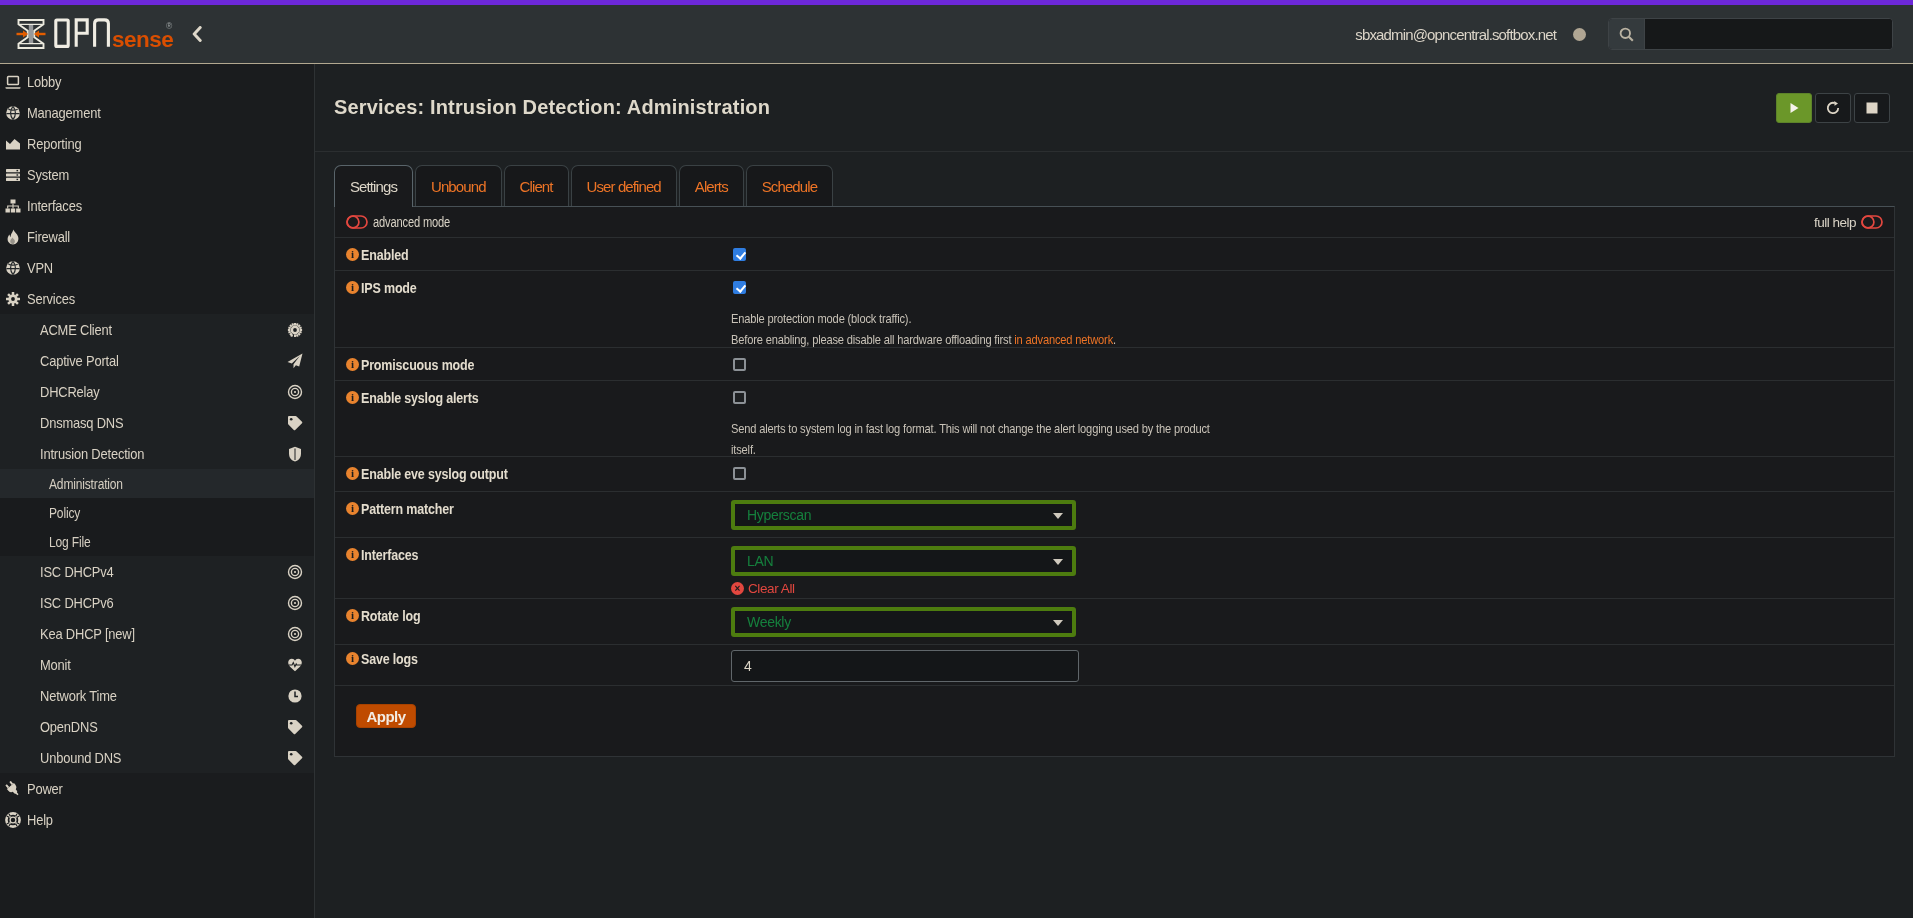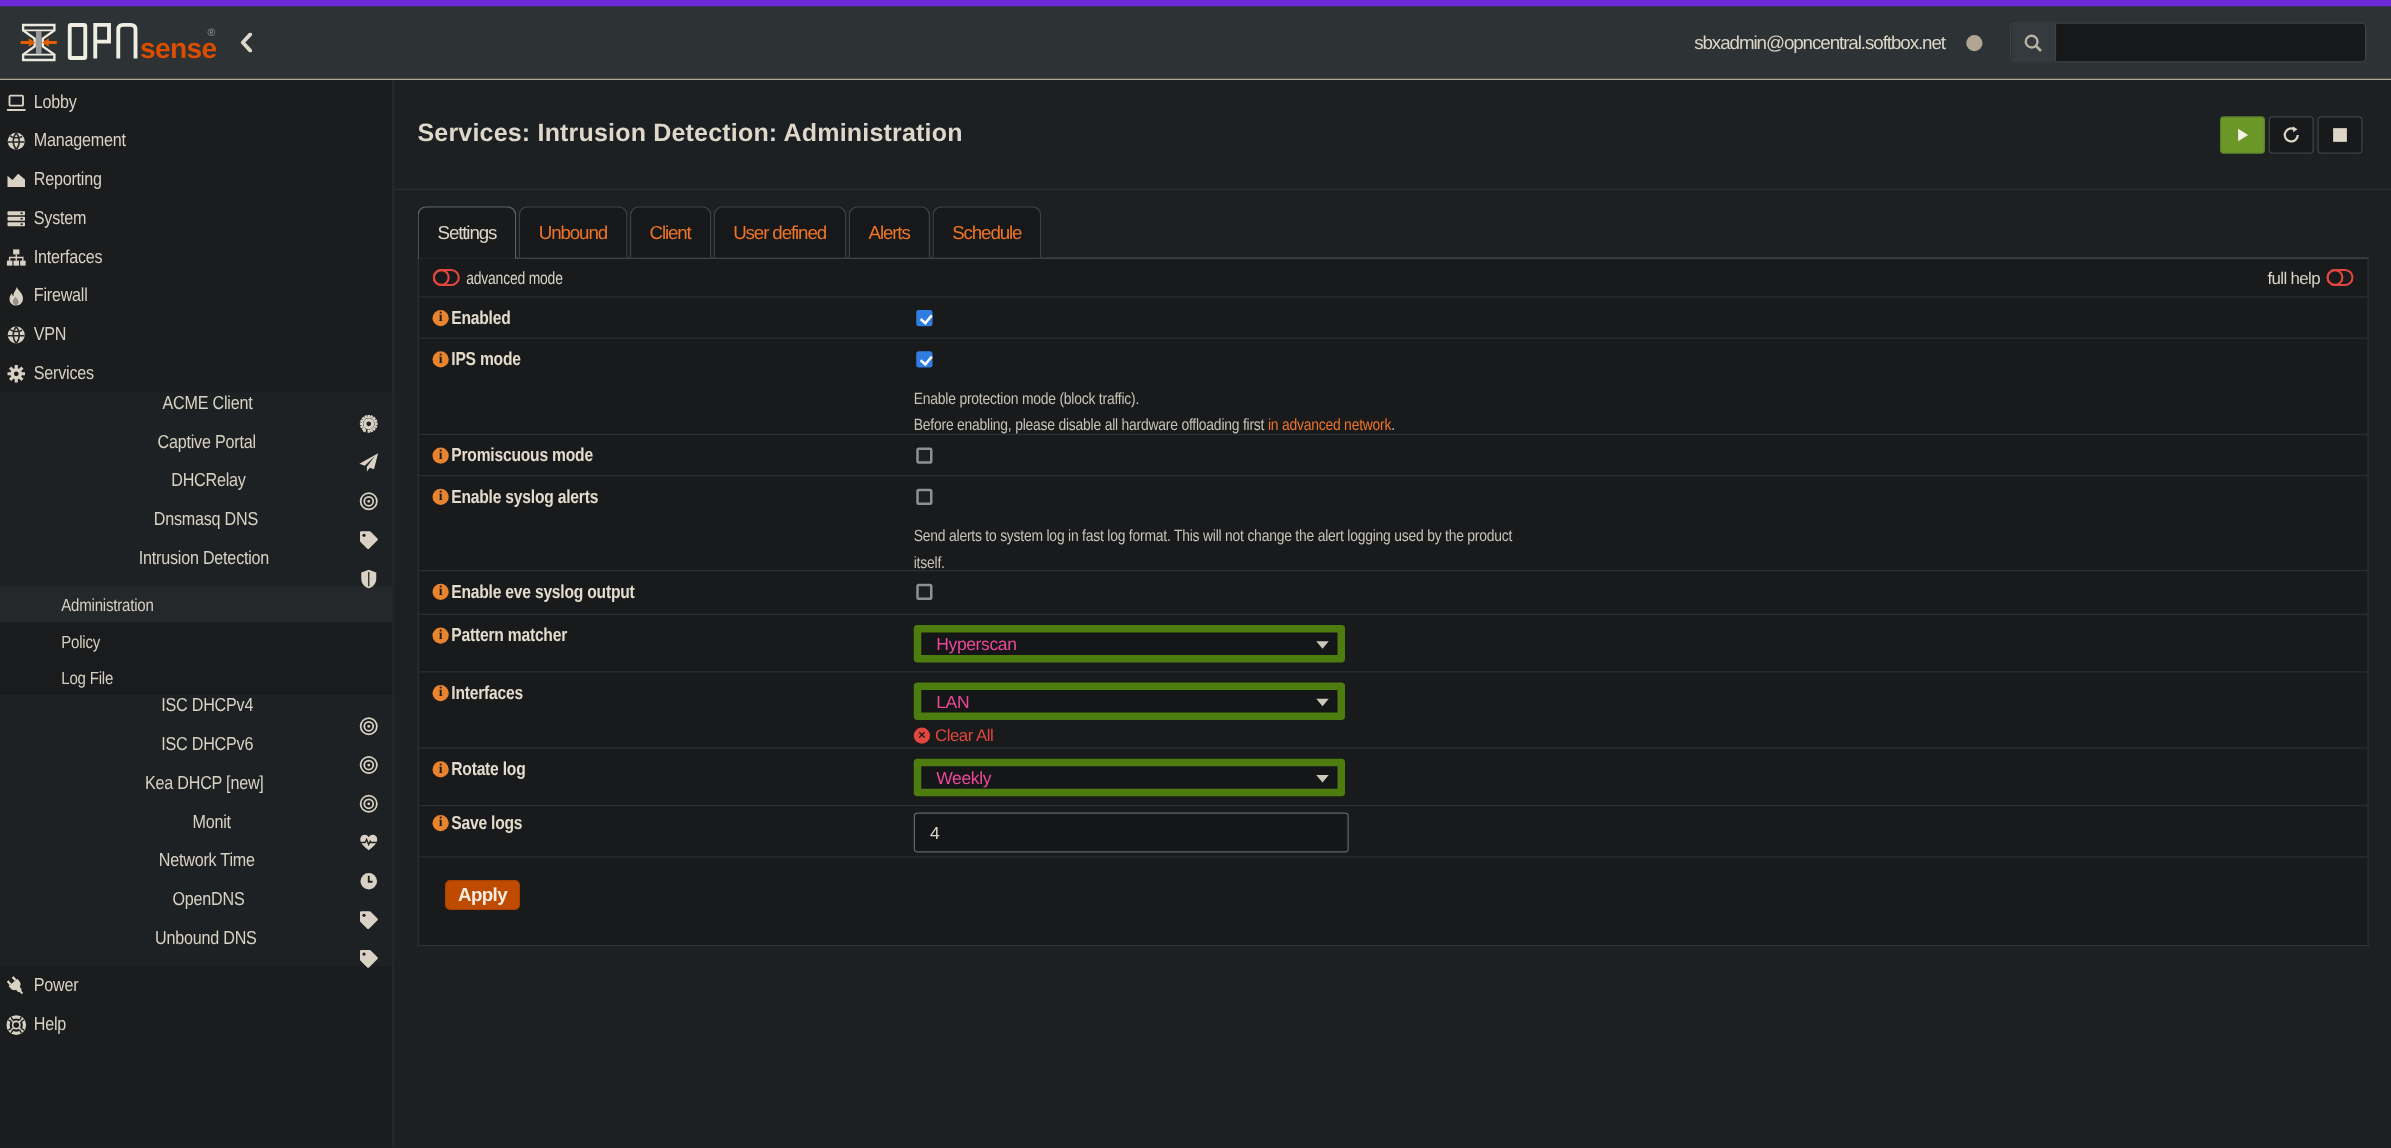--- a/index.html
+++ b/index.html
@@ -45,21 +45,21 @@
     border-right:1px solid #2e3234;
     padding-top:2px;
     overflow:hidden;
   }
   .nav-item { display:flex; align-items:center; cursor:pointer; }
   .nav-label { transform:scaleX(0.86); transform-origin:0 50%; white-space:nowrap; }
   .nav-l1 { height:31px; padding-left:4px; }
   .nav-l1 .nav-ico { width:17px; flex:none; display:flex; justify-content:center; }
   .nav-l1 .nav-label { margin-left:5.5px; font-size:15px; color:#d9d2c4; }
   .menu-l2 { background:#1e2123; }
-  .nav-l2 { height:31px; padding-left:40px; padding-right:11px;flex-direction:column; }
+  .nav-l2 { height:31px; padding-left:40px; padding-right:11px; }
   .nav-l2 .nav-label { font-size:15px; color:#d9d2c4; }
   .nav-l2 .nav-right-ico { margin-left:auto; display:flex; }
   .menu-l3 { background:#191b1d; }
   .nav-l3 { height:29px; padding-left:49px; }
   .nav-l3 .nav-label { font-size:14px; color:#d6cfc2; }
   .nav-l3.selected { background:#24282b; }
   
   .content { flex:1; display:flex; flex-direction:column; background:#1d2022; min-width:0; }
   .page-head {
     height:88px; padding:0 18px 0 19px;
@@ -137,22 +137,22 @@
     border:solid #fff; border-width:0 2px 2px 0; transform:rotate(40deg);
   }
   
   .help { font-size:13px; line-height:21px; color:#c8c2b7; margin-top:14px; transform:scaleX(0.855); transform-origin:0 0; white-space:nowrap; }
   .help a { color:#ee7426; text-decoration:none; }
   
   .sel-wrap { position:relative; width:345px; }
   select.fsel {
     appearance:none; -webkit-appearance:none;
     width:345px; height:30px; padding:0 28px 0 12px;
-    background:#141618; color:#ec4899;
-    border:6px solid #4d7c0f; border-radius:3px;
+    background:#141618; color:#15803d;
+    border:4px solid #4d7c0f; border-radius:3px;
     font-family:"Liberation Sans", sans-serif; font-size:14px; letter-spacing:-0.3px;
     cursor:pointer;
   }
   .sel-wrap::after {
     content:""; position:absolute; right:13px; top:13px;
     border:5px solid transparent; border-top:6px solid #cfc9bd; pointer-events:none;
   }
   input.ftext {
     width:348px; height:32px; padding:0 12px;
     background:#141618; color:#ddd6c8;

